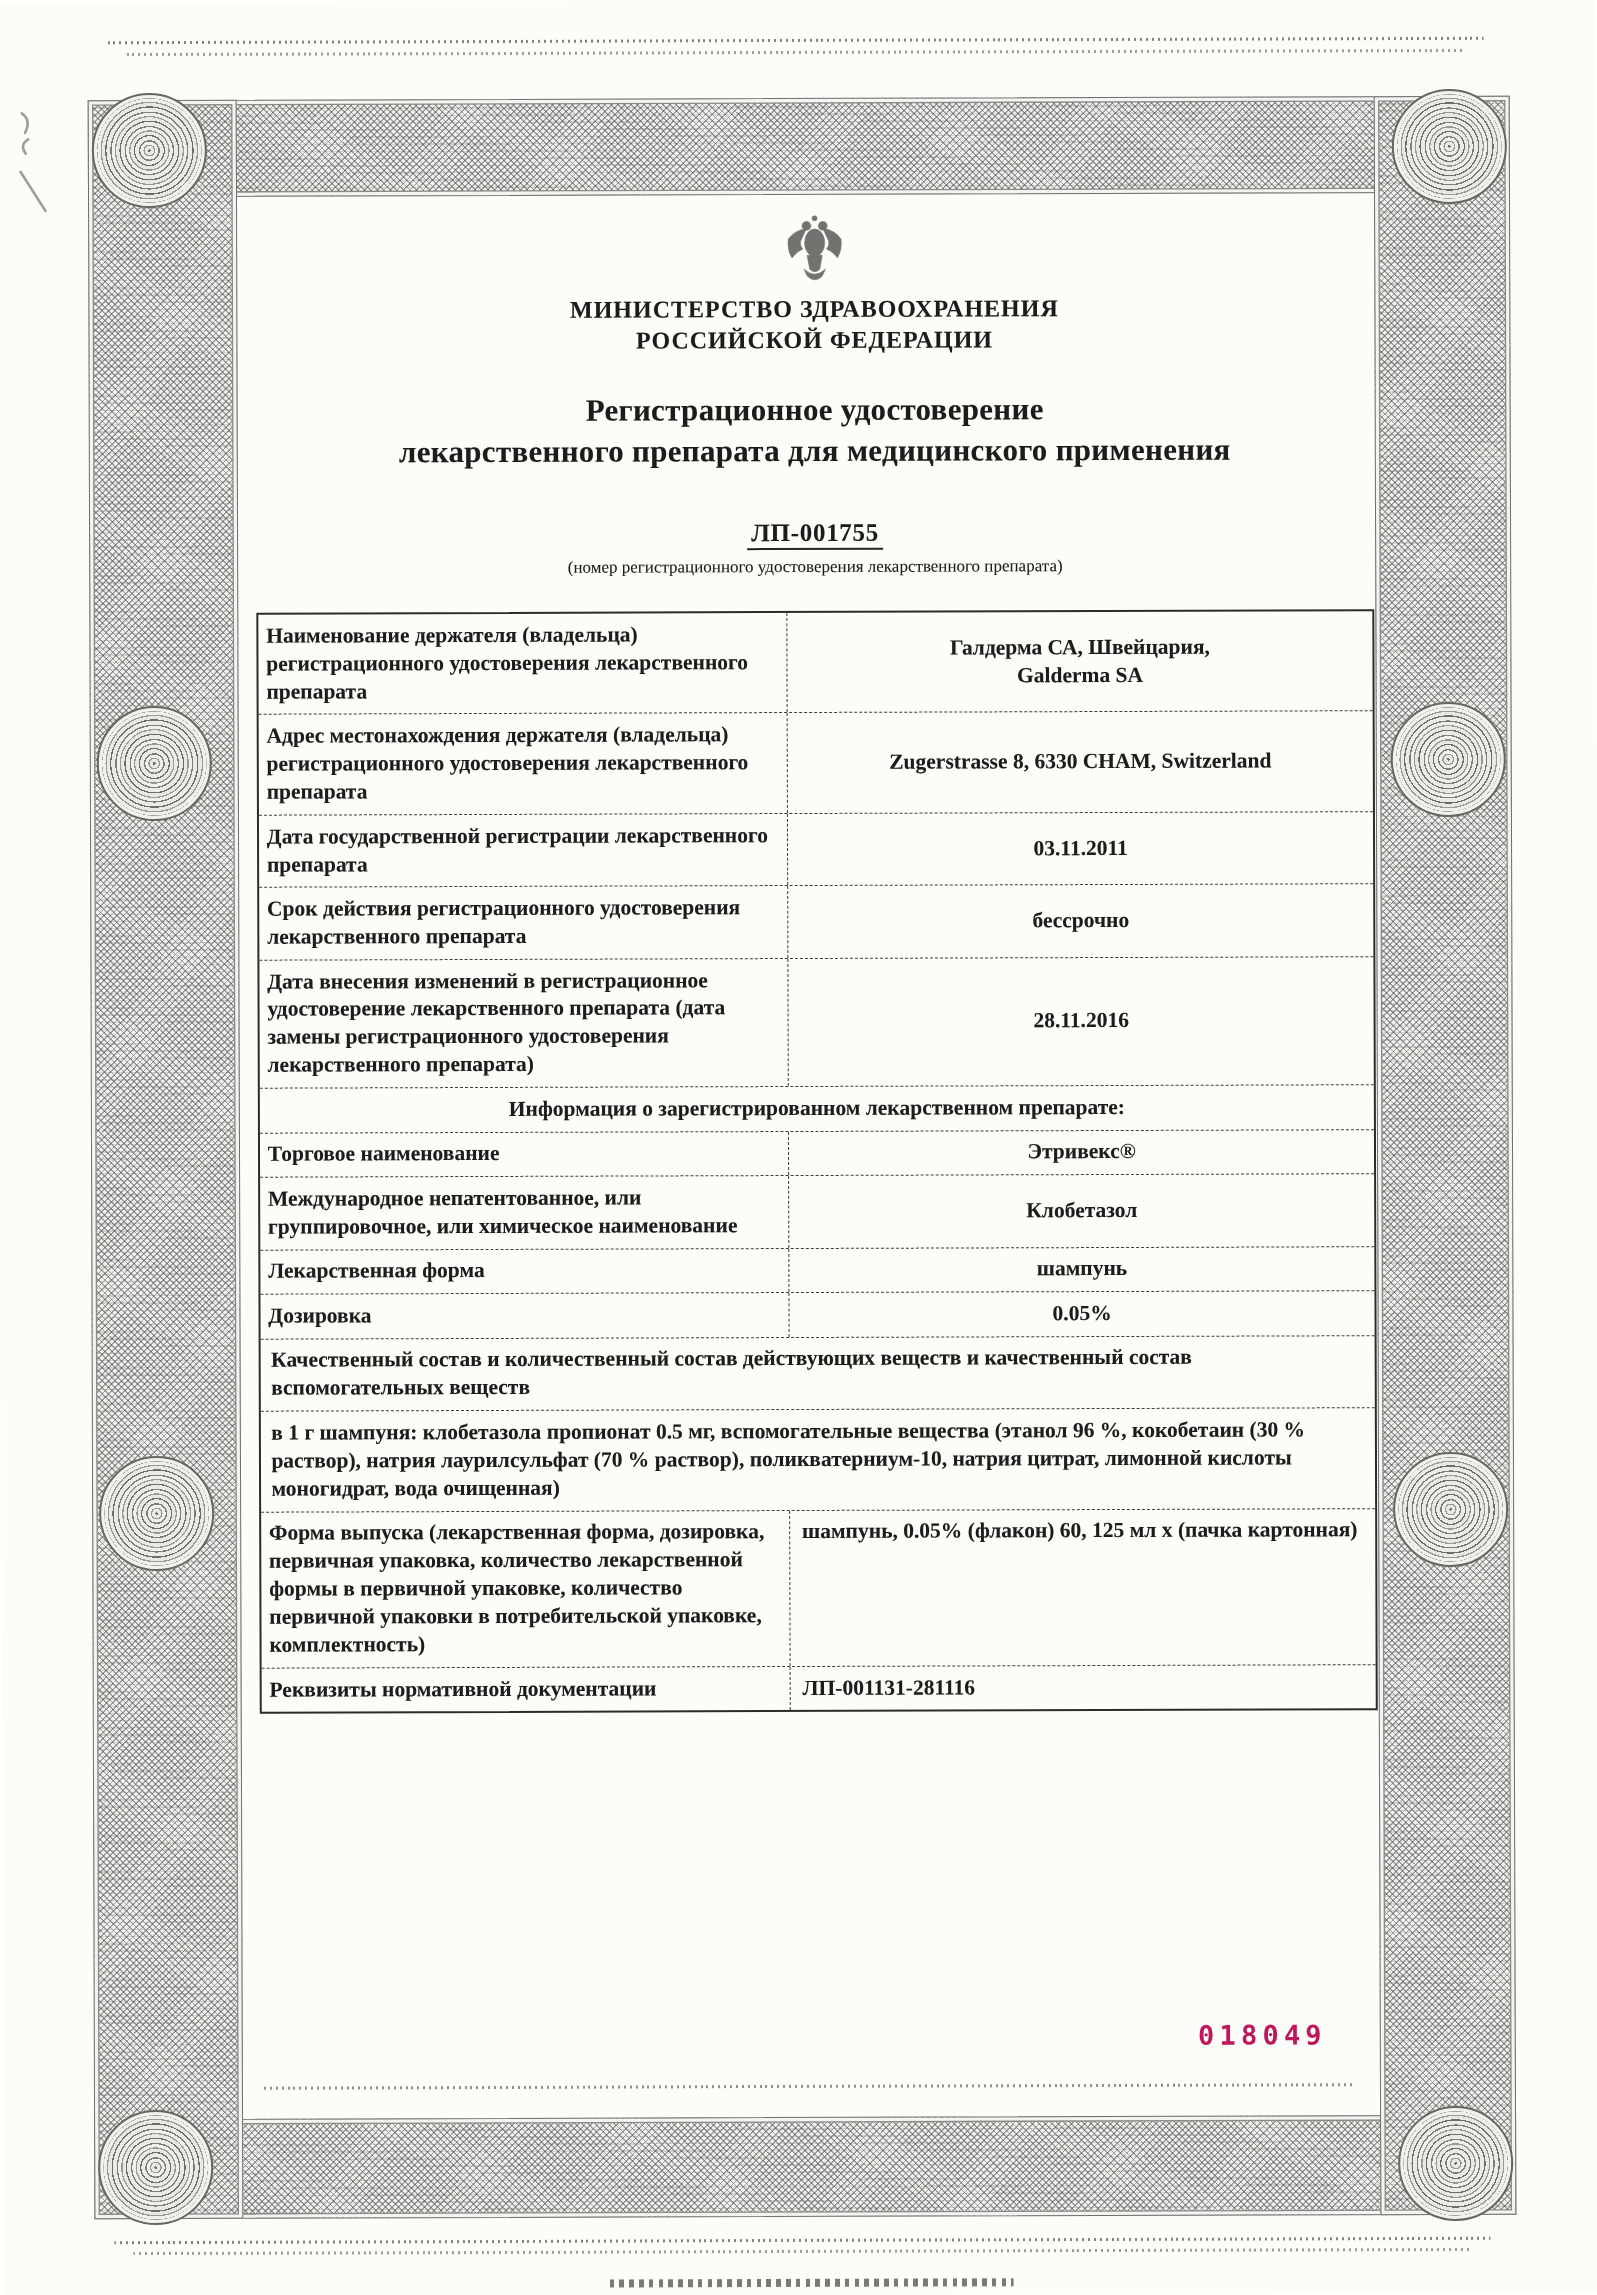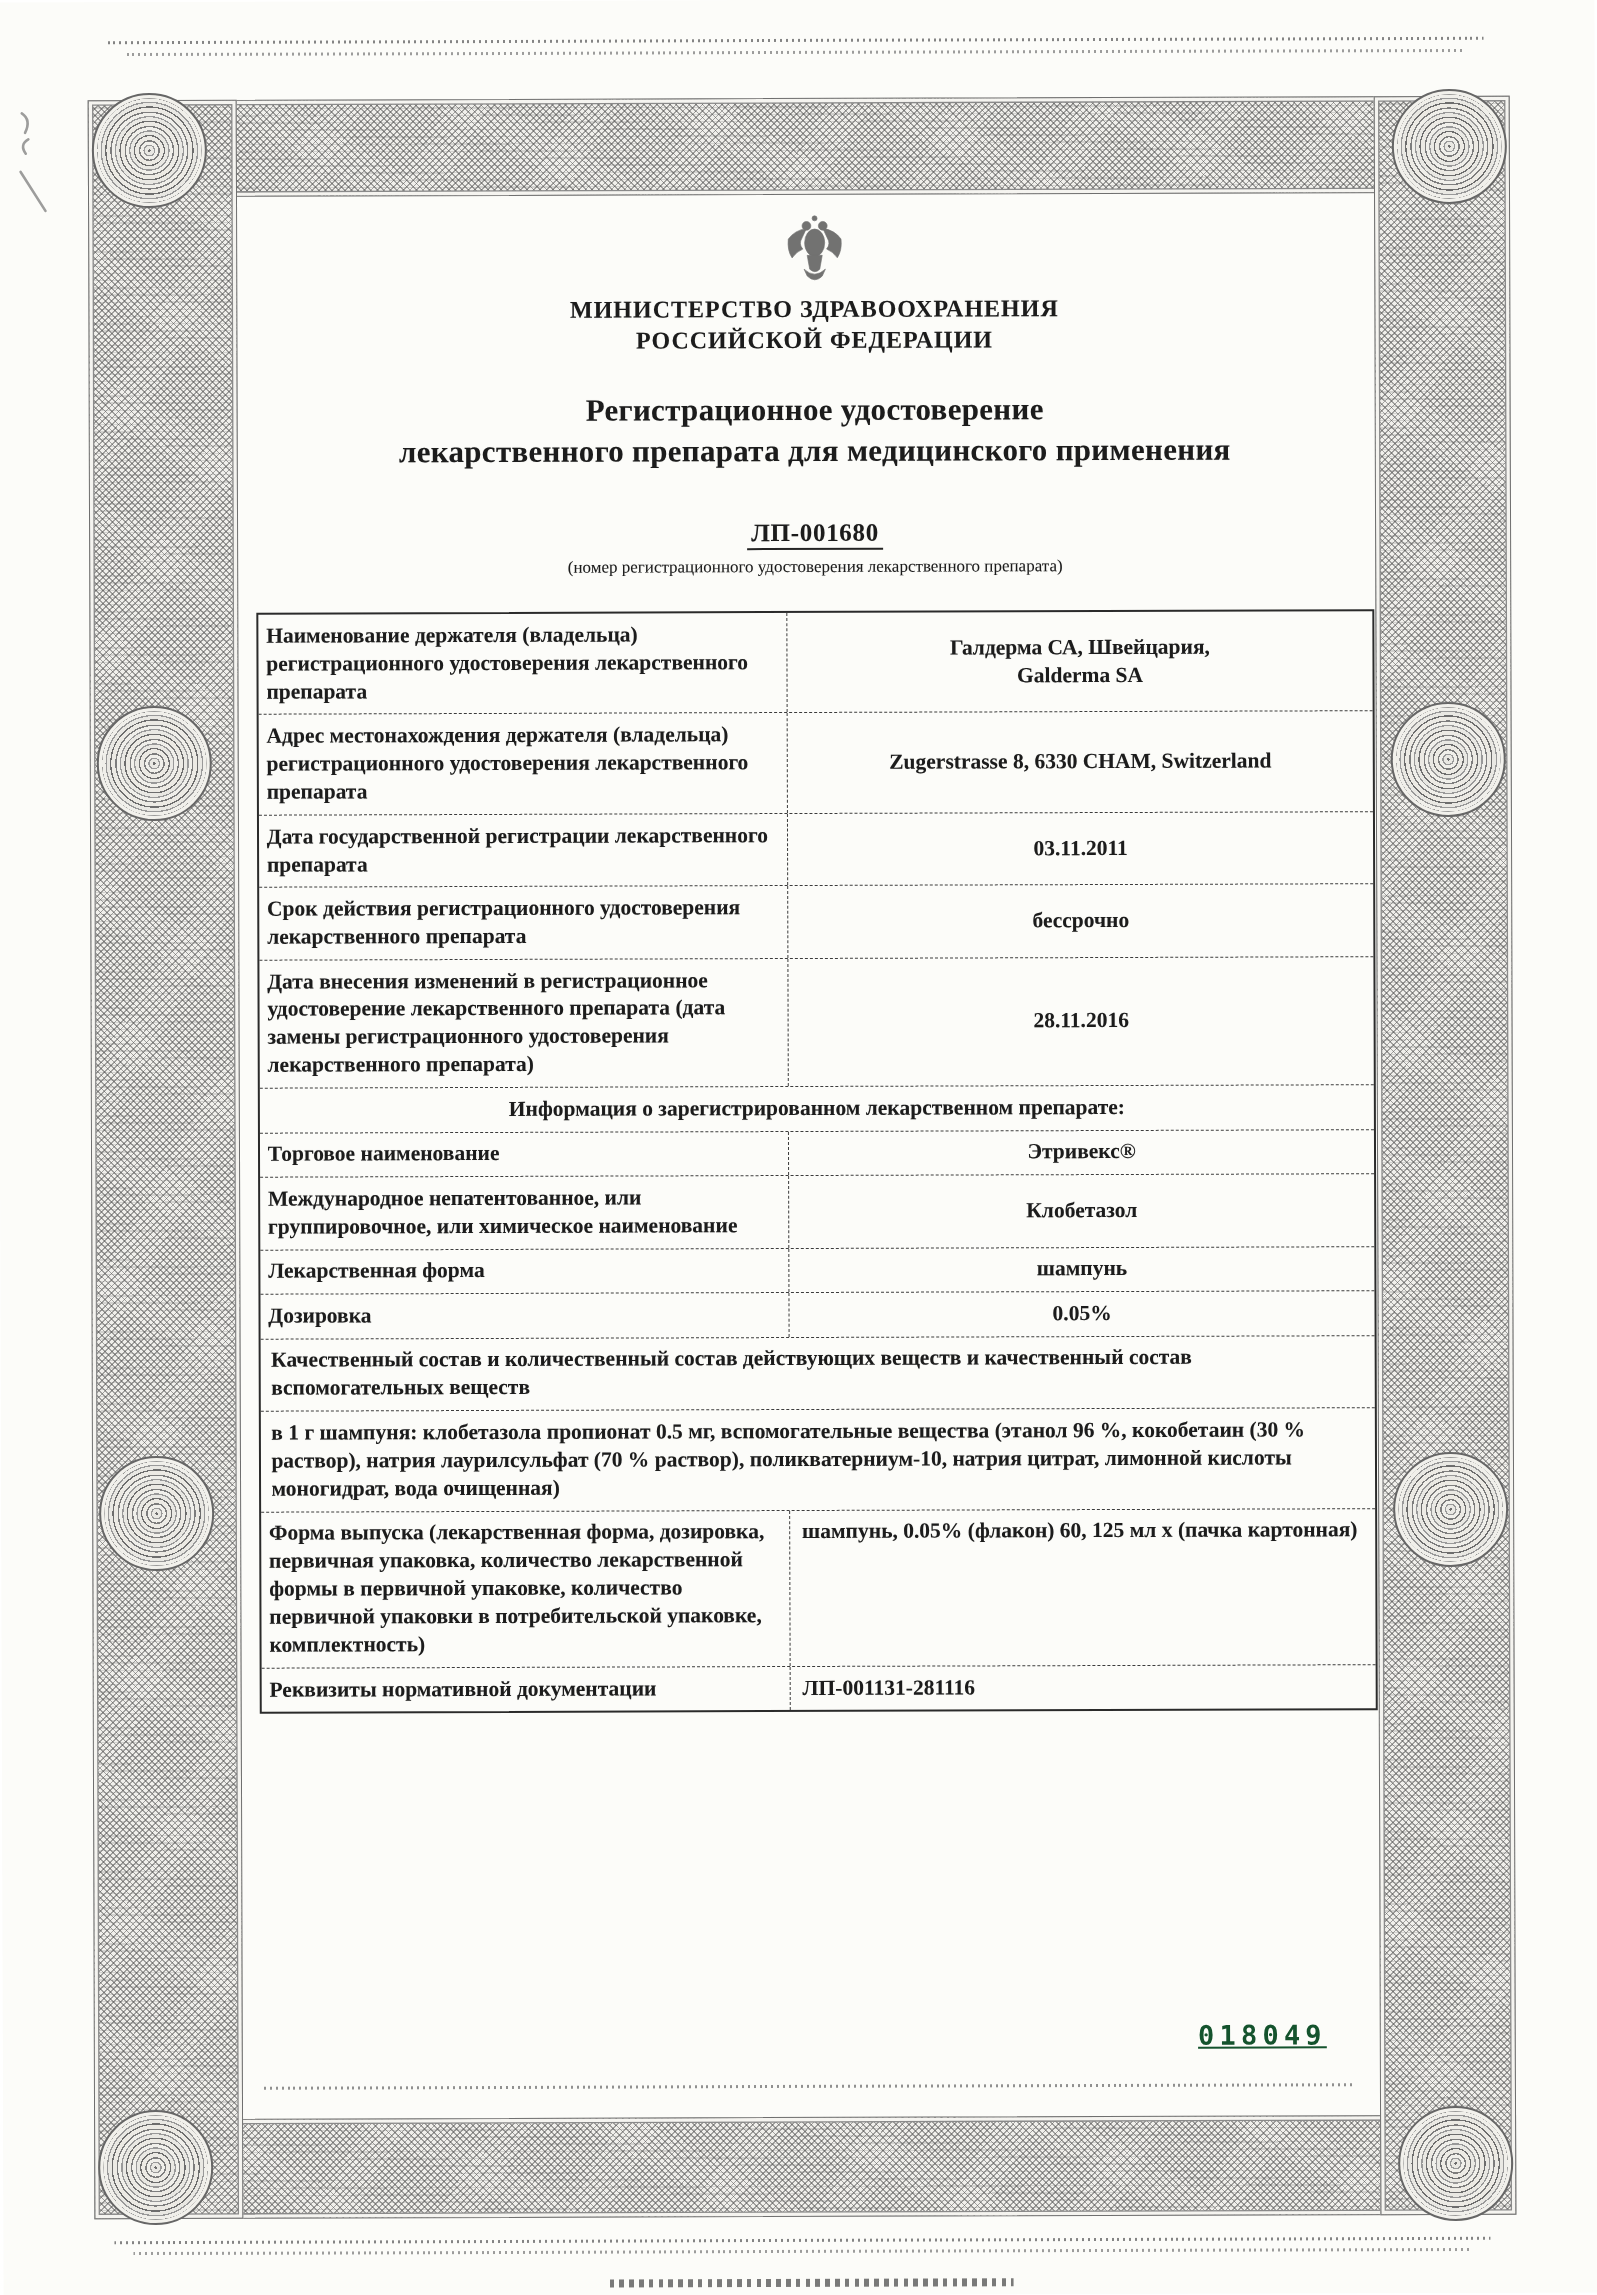--- a/index.html
+++ b/index.html
@@ -93,21 +93,21 @@
     text-align:center; white-space:pre-line;
   }
   .val.left { justify-content:flex-start; text-align:left; }
   .val.top  { align-items:flex-start; }
   .row.full { display:block; padding:7.8px 10.4px; }
   .row.full.center-text { text-align:center; }
 
   .stamp {
     position:absolute; right:274px; bottom:243px;
     font-family:"DejaVu Sans Mono","Liberation Mono",monospace;
-    font-size:27px; color:#14532d; letter-spacing:5.2px; font-weight:bold;text-decoration:underline;
+    font-size:27px; color:#be185d; letter-spacing:5.2px; font-weight:bold;
   }
 </style>
 </head>
 <body>
 
 <div class="page">
 
   <div class="dots dots-top-1"></div>
   <div class="dots dots-top-2"></div>
   <div class="dots dots-bottom-1"></div>
@@ -152,21 +152,21 @@
       <div>МИНИСТЕРСТВО ЗДРАВООХРАНЕНИЯ</div>
       <div>РОССИЙСКОЙ ФЕДЕРАЦИИ</div>
     </div>
 
     <div class="doc-title">
       <div>Регистрационное удостоверение</div>
       <div>лекарственного препарата для медицинского применения</div>
     </div>
 
     <div class="reg-num-wrap">
-      <span class="reg-num">ЛП-001680</span>
+      <span class="reg-num">ЛП-001755</span>
       <div class="reg-caption">(номер регистрационного удостоверения лекарственного препарата)</div>
     </div>
 
     <div class="cert-table">
 
       <div class="row">
         <div class="lbl">Наименование держателя (владельца) регистрационного удостоверения лекарственного препарата</div>
         <div class="val">Галдерма СА, Швейцария,
 Galderma SA</div>
       </div>

